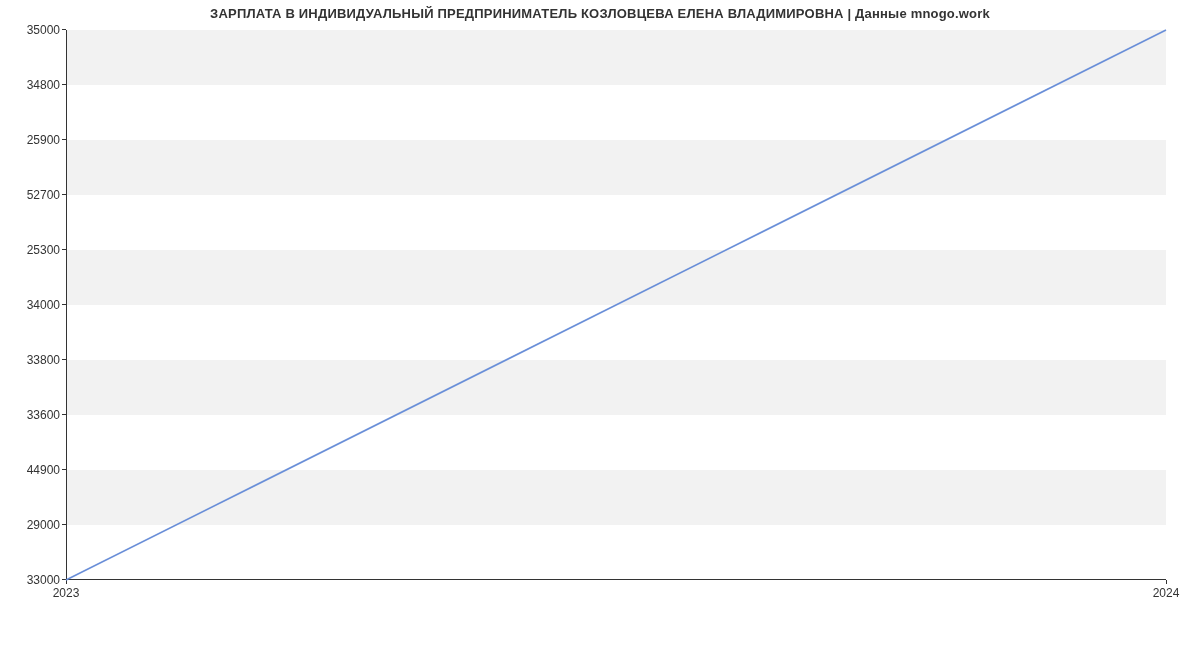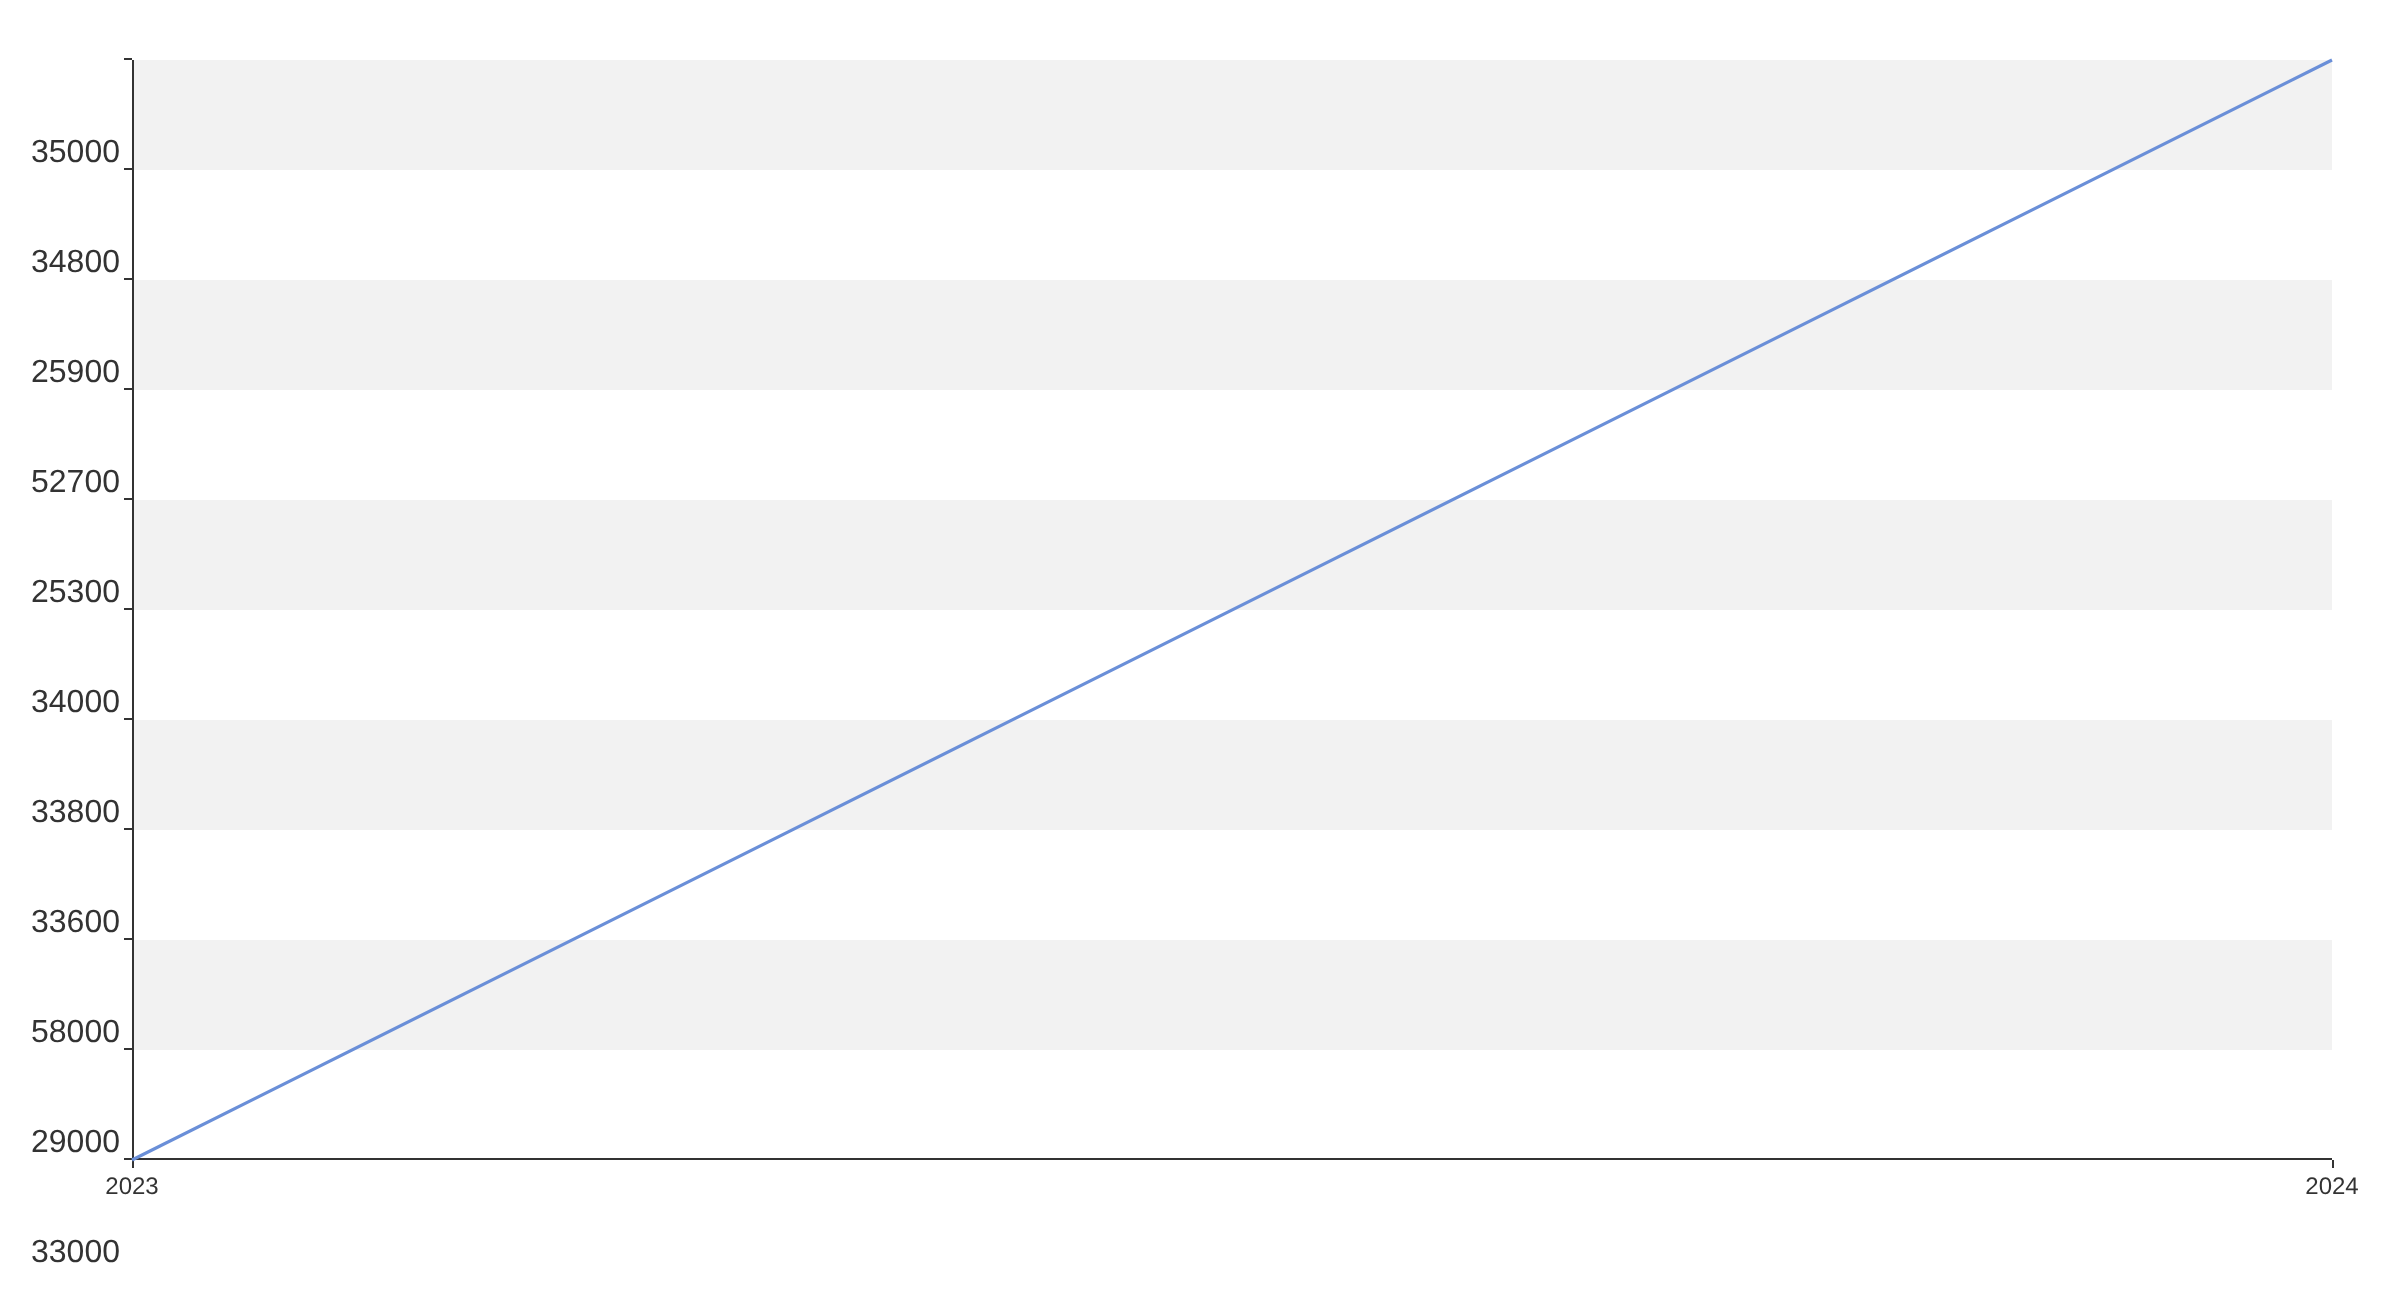--- a/index.html
+++ b/index.html
@@ -56,25 +56,24 @@
     top: 0;
     height: 100%;
     width: 0;
     border-left: 1px solid #333333;
   }
   .ytick {
     position: absolute;
     right: 1140px; 
     width: 54px;
     text-align: right;
-    font-size: 16px;
+    font-size: 12px;
     color: #333333;
     line-height: 12px;
     transform: translateY(-6px);
-    margin-top: 47px;
   }
   .xtick {
     position: absolute;
     top: 586px; 
     font-size: 12px;
     color: #333333;
     transform: translateX(-50%);
     text-align: right;
   }
   svg.line-layer {
@@ -103,24 +102,25 @@
     height: 4px;
     width: 0;
     border-left: 1px solid #333333;
   }
 </style>
 </head>
 <body>
 
 <div class="chart-wrap">
 
+  <div class="chart-title">ЗАРПЛАТА В ИНДИВИДУАЛЬНЫЙ ПРЕДПРИНИМАТЕЛЬ КОЗЛОВЦЕВА ЕЛЕНА ВЛАДИМИРОВНА | Данные mnogo.work</div>
 
   <div class="ytick" style="top:580px">33000</div>
   <div class="ytick" style="top:525px">29000</div>
-  <div class="ytick" style="top:470px">58000</div>
+  <div class="ytick" style="top:470px">44900</div>
   <div class="ytick" style="top:415px">33600</div>
   <div class="ytick" style="top:360px">33800</div>
   <div class="ytick" style="top:305px">34000</div>
   <div class="ytick" style="top:250px">25300</div>
   <div class="ytick" style="top:195px">52700</div>
   <div class="ytick" style="top:140px">25900</div>
   <div class="ytick" style="top:85px">34800</div>
   <div class="ytick" style="top:30px">35000</div>
 
   <div class="xtick" style="left:66px">2023</div>

